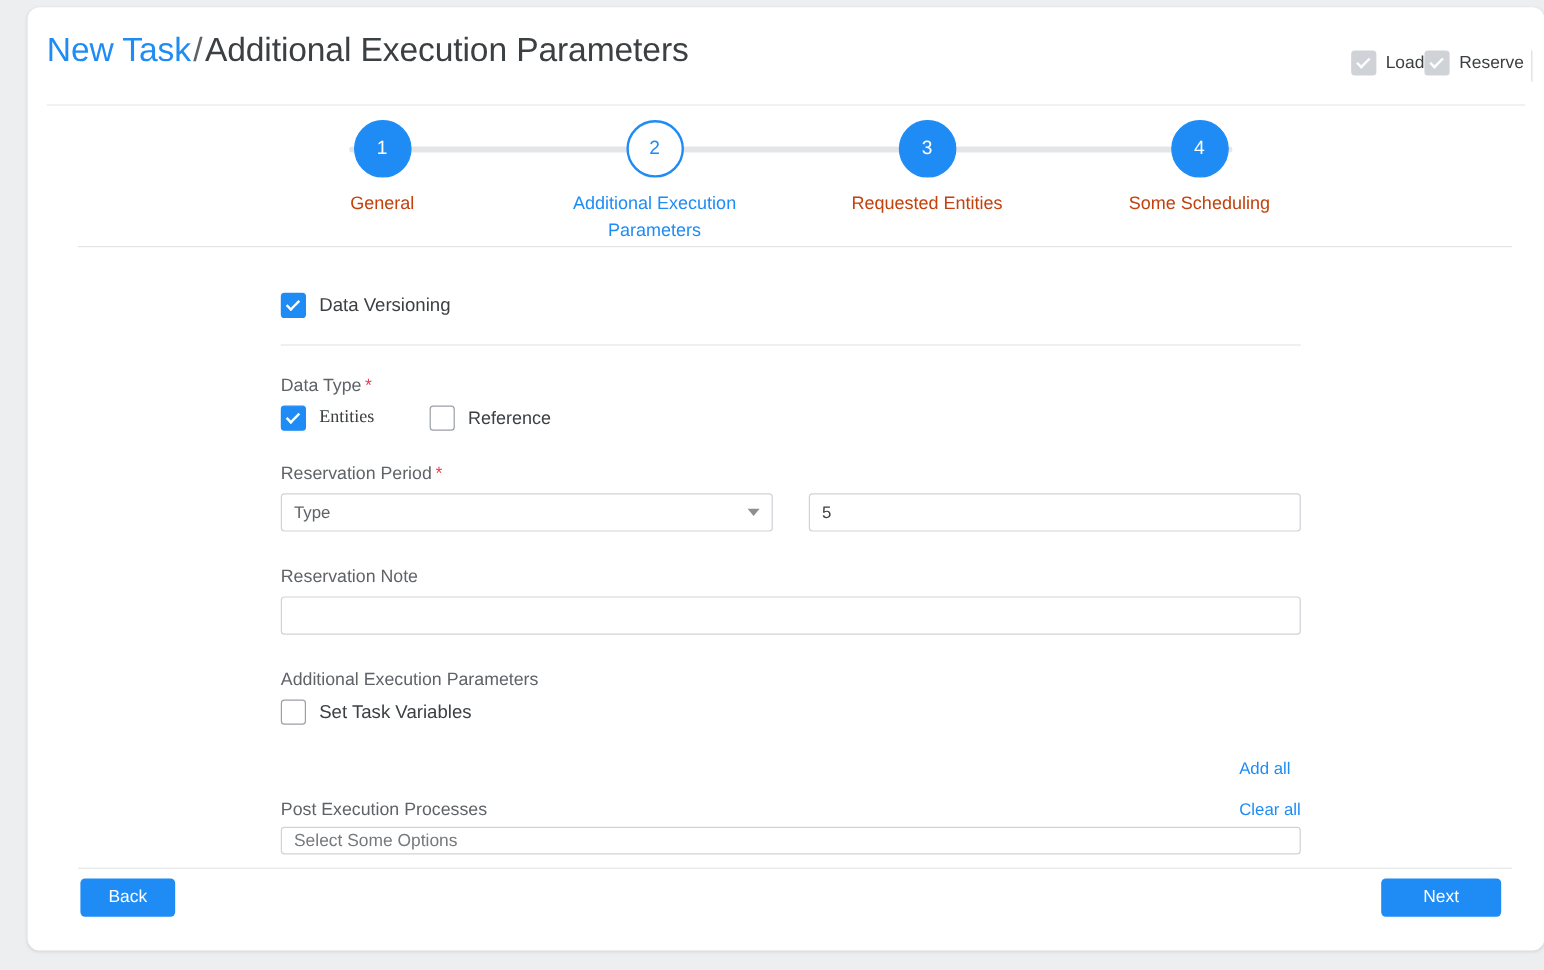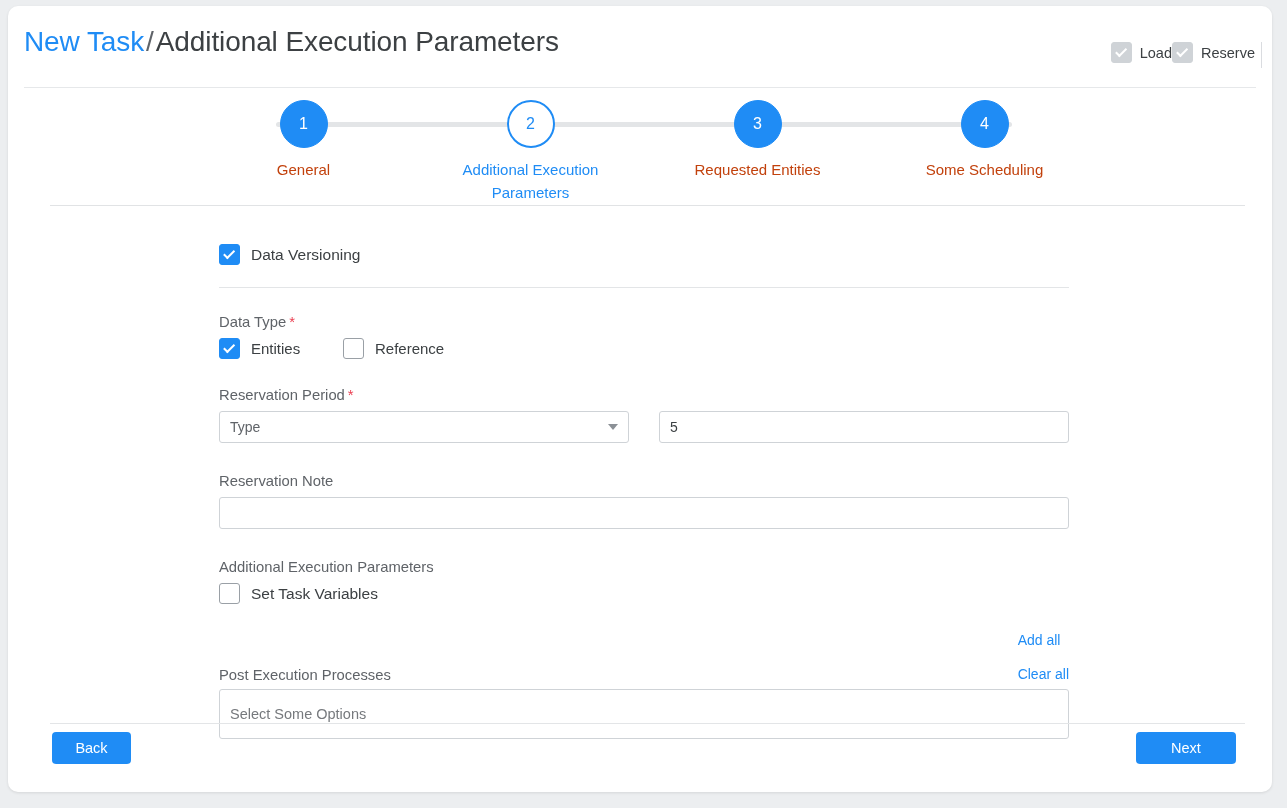--- a/index.html
+++ b/index.html
@@ -11,21 +11,21 @@
     -webkit-font-smoothing: antialiased;
   }
   .page {
     position: relative;
     width: 1287px; height: 808px;
     background: #eceef0;
     overflow: hidden;
   }
   .card {
     position: absolute;
-    left: 8px; top: 6px;
+    left: 23px; top: 6px;
     width: 1264px; height: 786px;
     background: #ffffff;
     border-radius: 10px;
     box-shadow: 0 1px 3px rgba(0,0,0,0.10);
     overflow: hidden;
   }
 
   
   .header {
     position: relative;
@@ -198,21 +198,21 @@
     margin-bottom: 8px;
   }
   .req {
     color: #ea3d4f;
     margin-left: 3px;
   }
   .inline-checks {
     display: flex;
     align-items: center;
   }
-  .inline-checks .chk-row:first-child { width: 124px; }
+  .inline-checks .chk-row:first-child { width: 124px; font-family: Liberation Serif, serif; }
   .inline-checks .chk-row .lbl { font-size: 15px; color: #3c4043; }
 
   .input-row {
     display: flex;
     gap: 30px;
   }
   .control {
     height: 32px;
     border: 1px solid #cfd3d7;
     border-radius: 3px;
@@ -252,21 +252,21 @@
     font-size: 14px;
     flex-direction: column;
   }
   .links a {
     color: #1f8cf5;
     text-decoration: none;
     cursor: pointer;
   }
   .multiselect {
     width: 850px;
-    height: 50px;
+    height: 23px;
     border: 1px solid #cfd3d7;
     border-radius: 3px;
     display: flex;
     align-items: center;
     padding: 0 10px;
     font-size: 14.5px;
     color: #76797d;
     background: #fff;
   }
 

